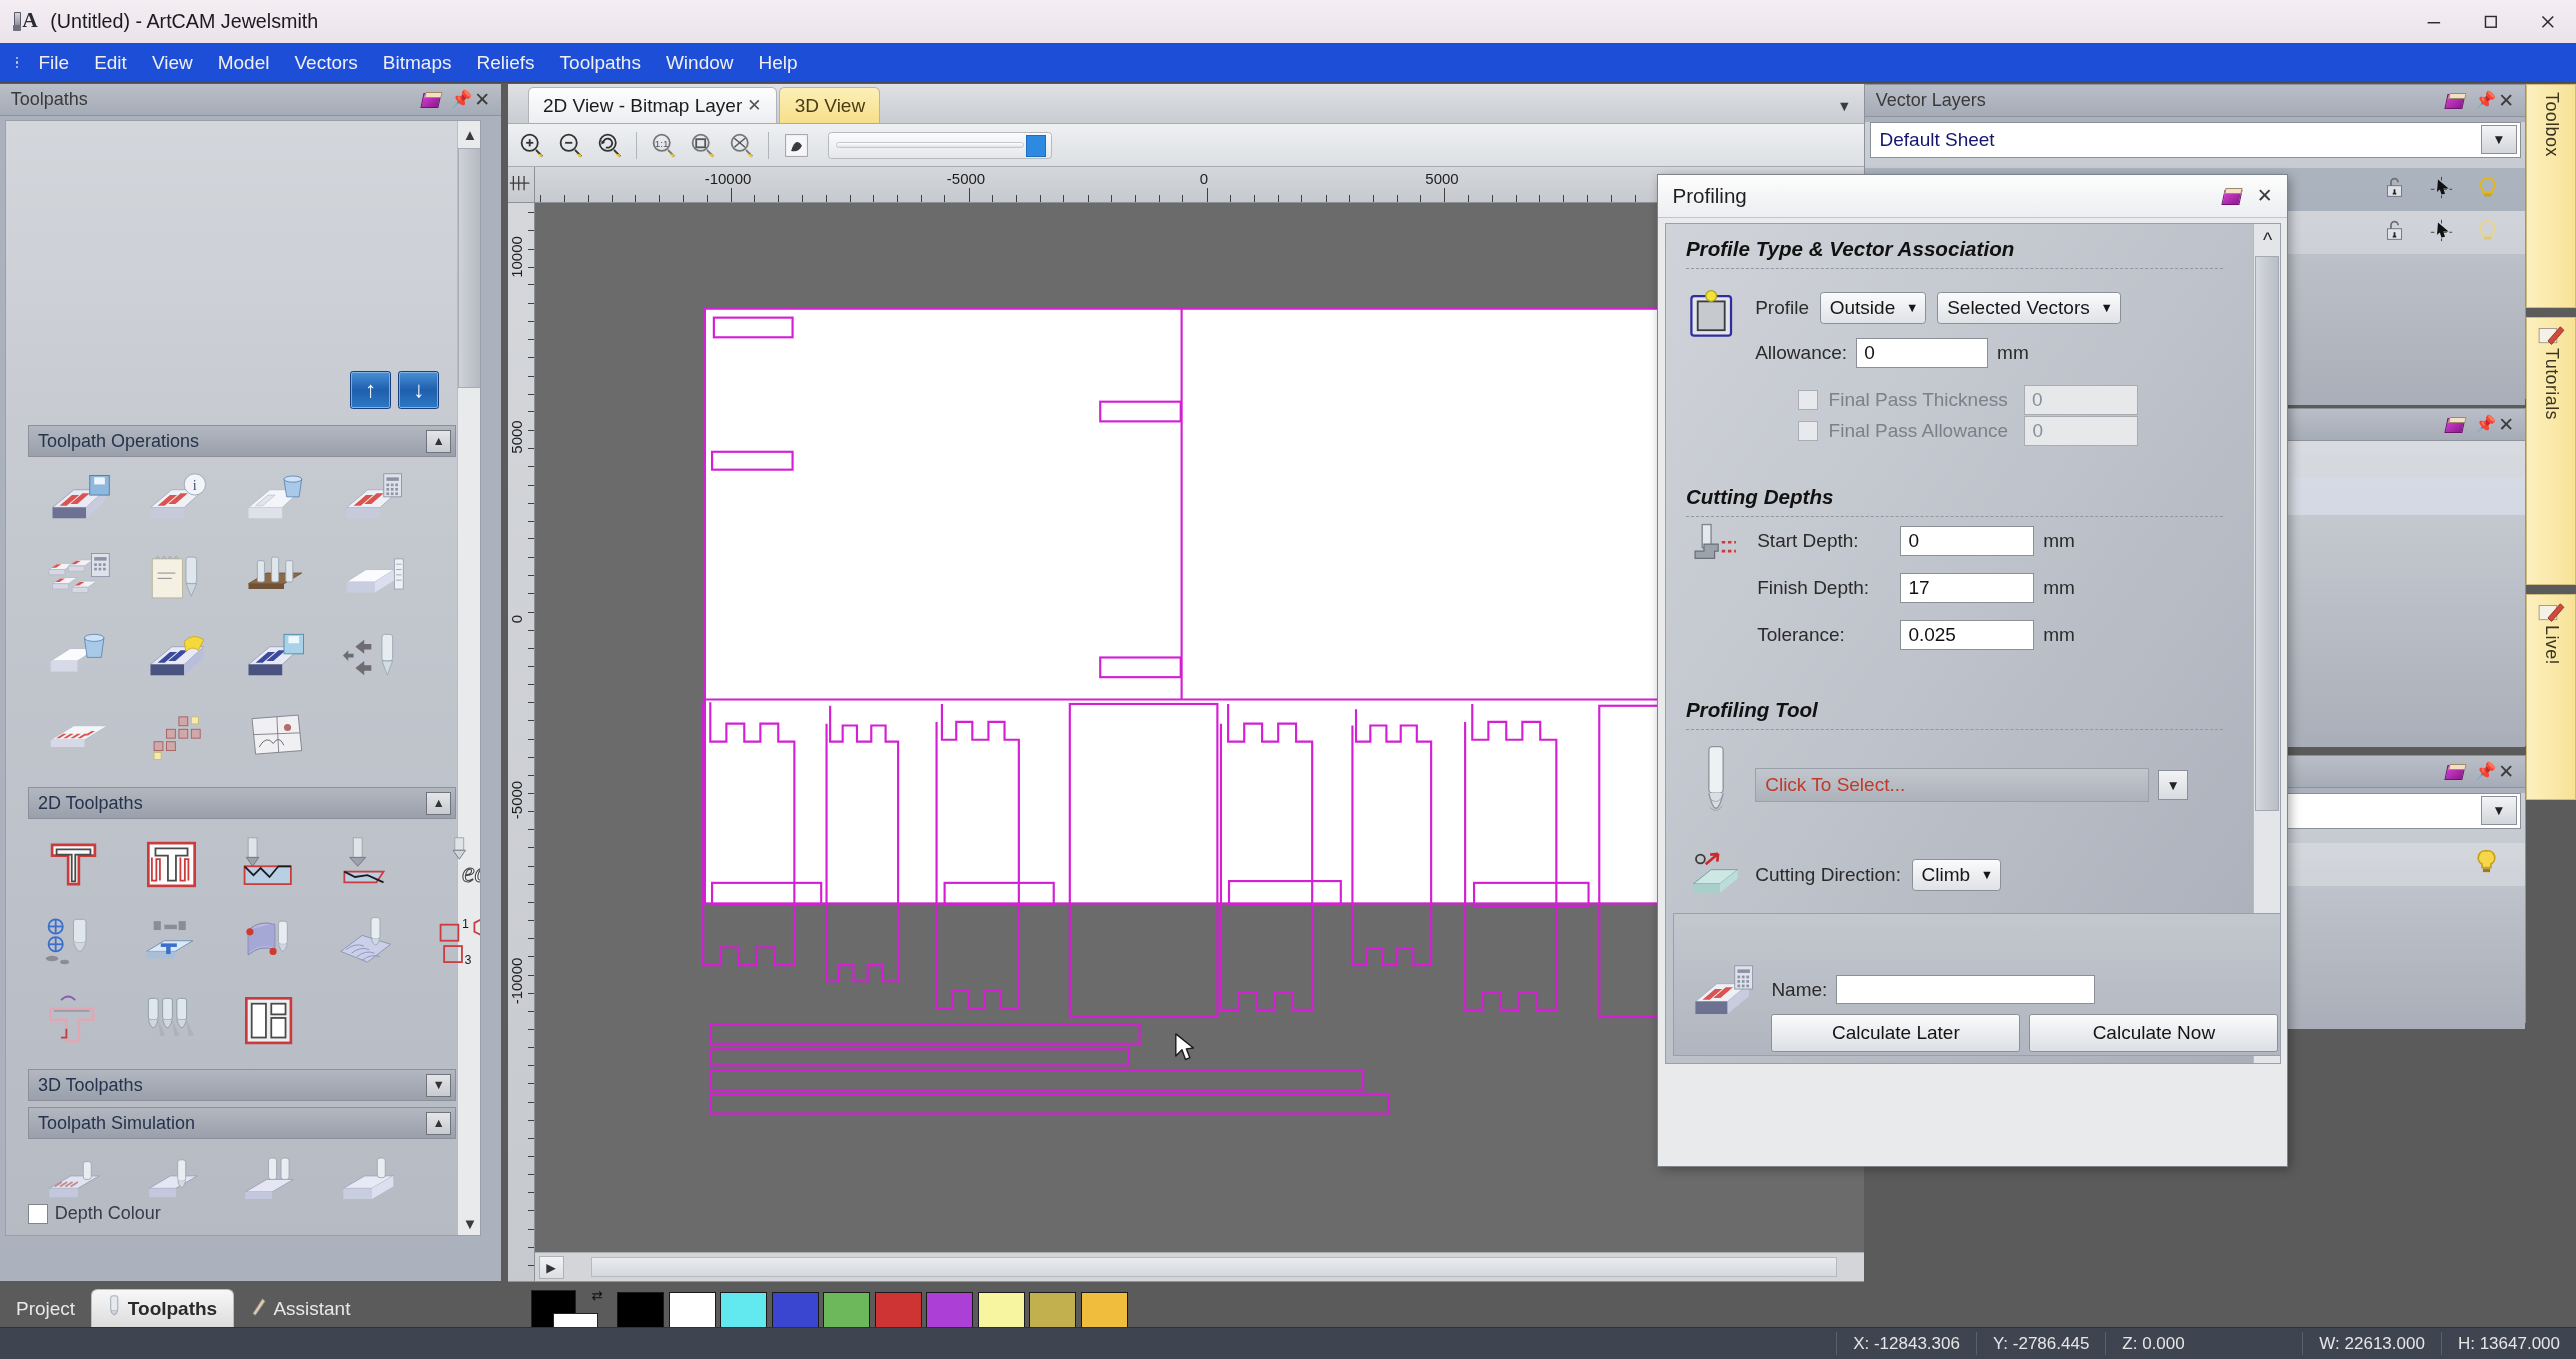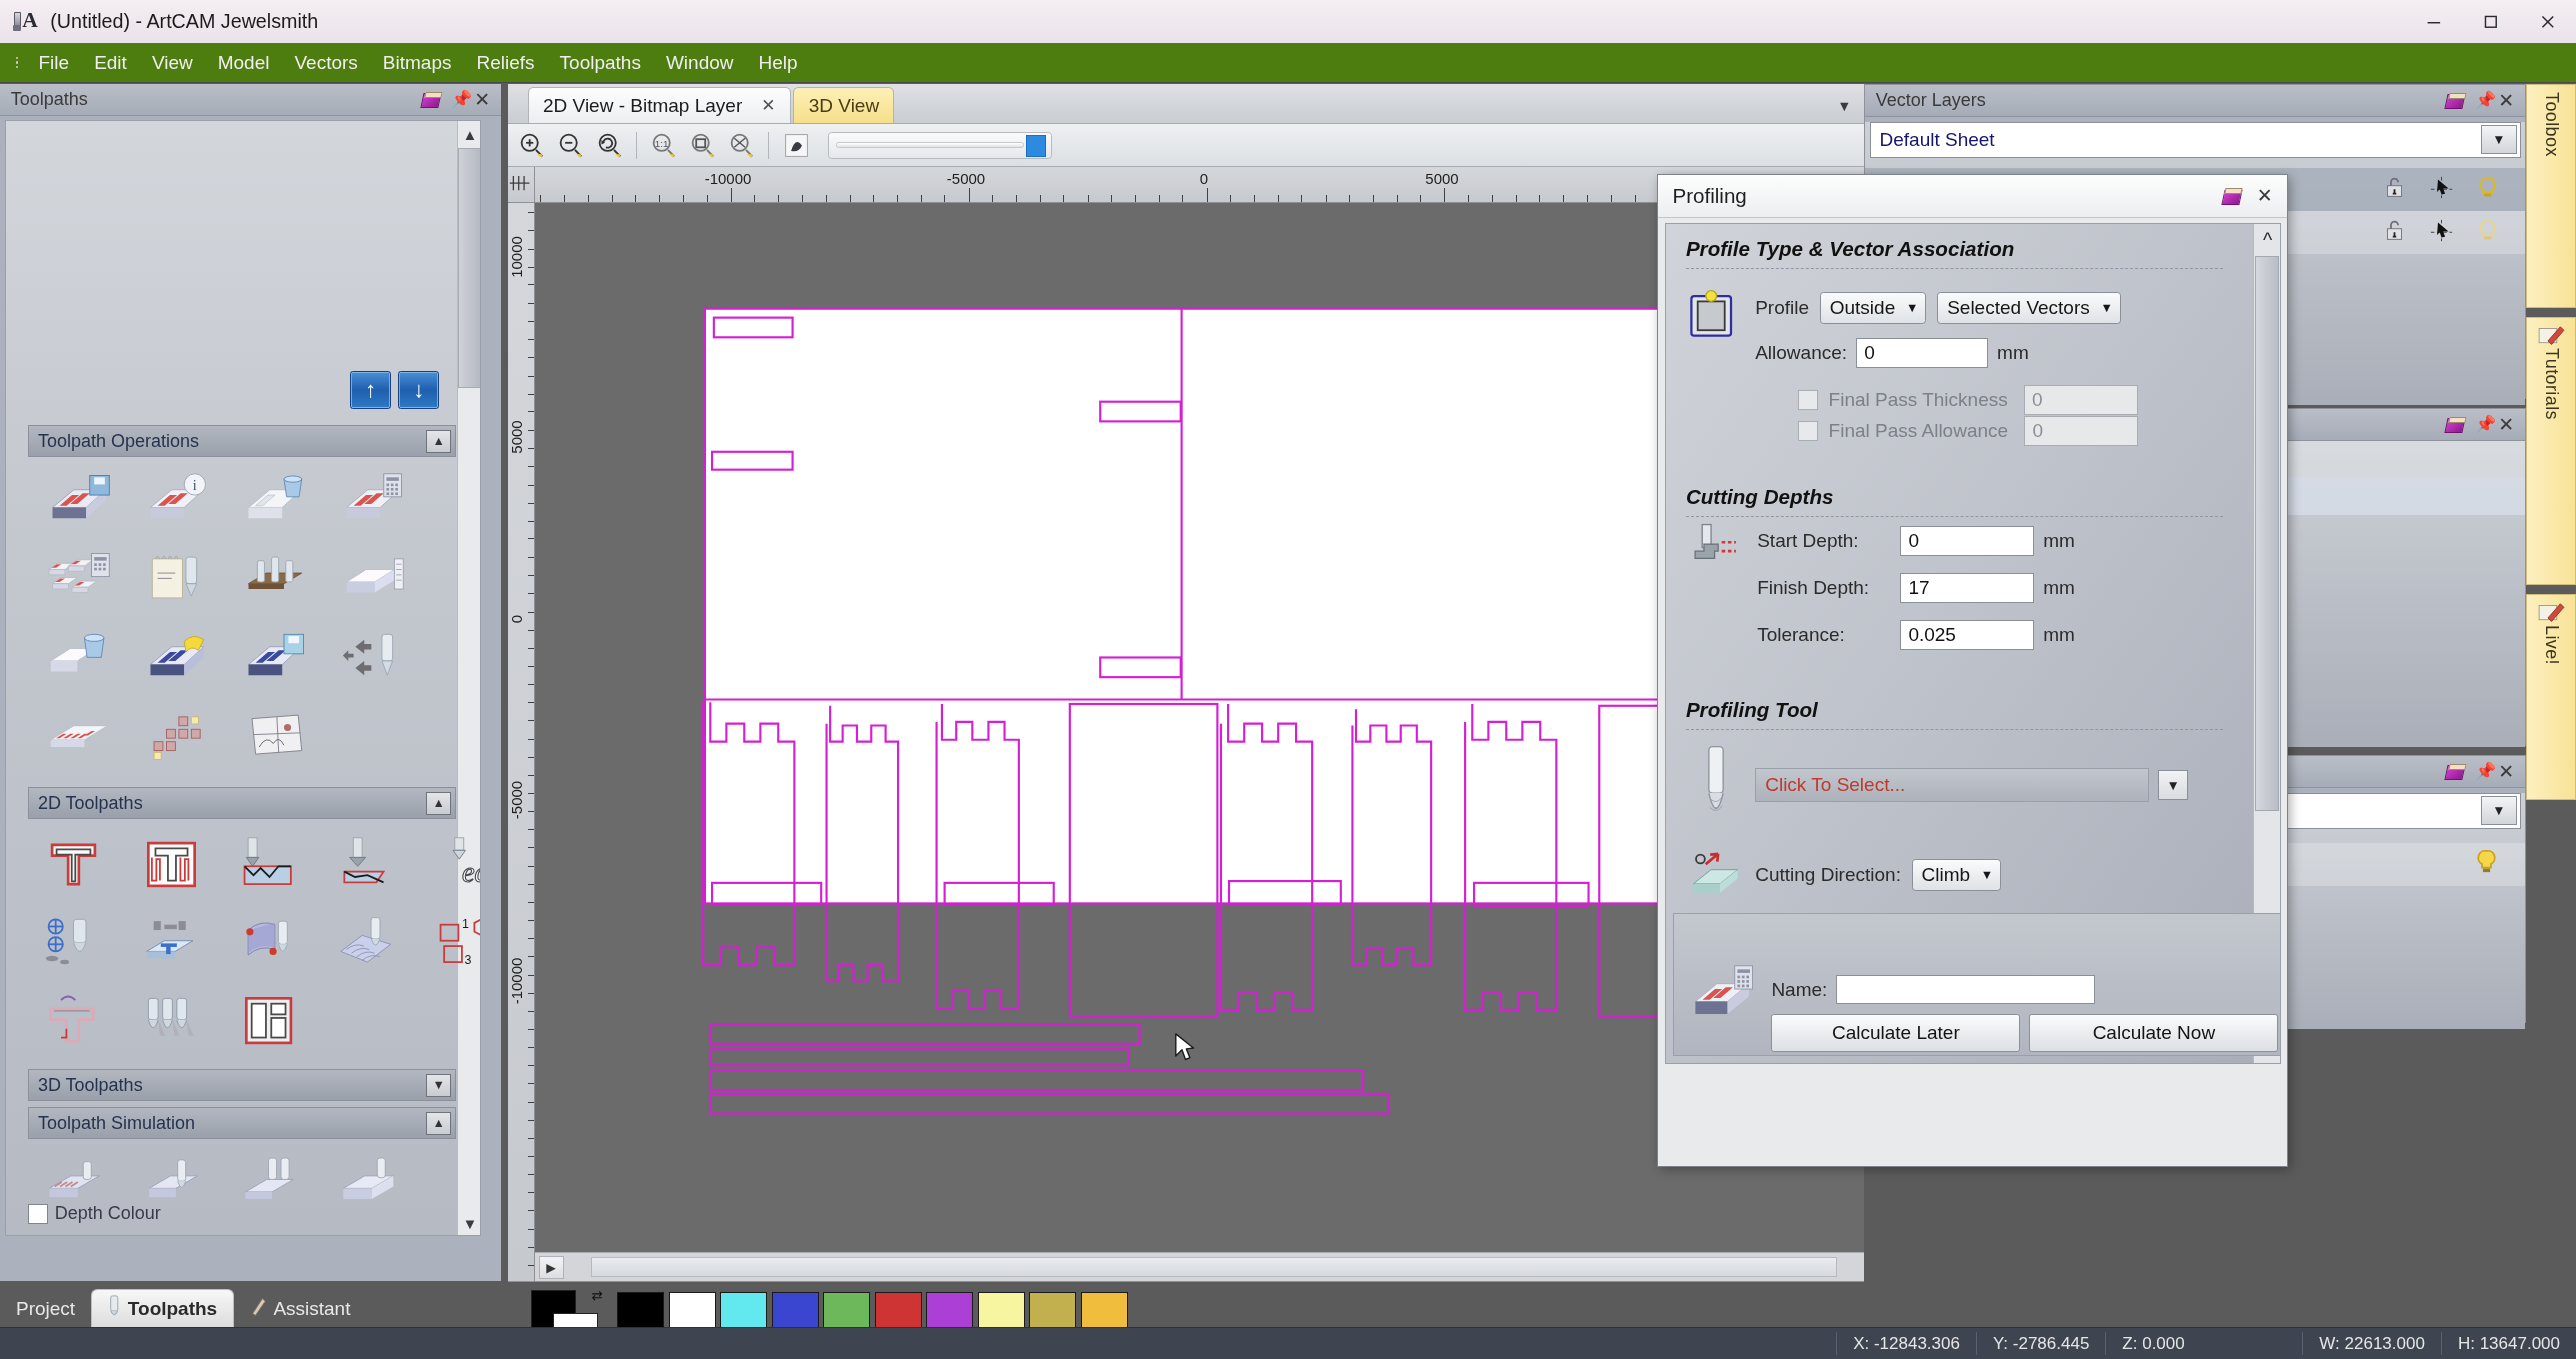--- a/index.html
+++ b/index.html
@@ -36,21 +36,21 @@
   .tb-btns { margin-left:auto; display:flex; height:43px; }
   .tb-btn {
     width:57px; height:43px; display:flex; align-items:center; justify-content:center;
     color:#2a2a2a; font-size:18px;
   }
   .tb-btn svg { display:block; }
 
   
   .menubar {
     position:absolute; left:0; top:43px; width:2576px; height:40px;
-    background:#4d7c0f; display:flex; align-items:center;
+    background:#1d4ed8; display:flex; align-items:center;
     border-bottom:0.9px solid #4a4a4a;
   }
   .menu-grip { width:18px; margin-left:8px; color:#c8c8c8; font-size:14.3px;
      line-height:9px; letter-spacing:0; text-align:center;}
   .menu-grip i { display:block; width:2.7px;height:2.7px;background:#cfcfcf;margin:1.8px auto;border-radius:50%;}
   .menu-item {
     padding:3.6px 12.5px; color:#efefef; font-size:19px; cursor:default;
   }
 
   
@@ -144,21 +144,21 @@
   .center {
     position:absolute; left:508px; top:84px; width:1356px; height:1197px;
     background:#5b5b5b;
   }
   .viewtabs {
     position:absolute; left:0; top:0; width:1356px; height:40px;
     background:linear-gradient(to bottom,#dfe1e4,#c9ccd1);
     border-bottom:0.9px solid #a8abb0; display:flex; align-items:flex-end;
   }
   .vtab {
-    height:36px; display:flex; align-items:center; gap:19px; padding:0 14.3px;
+    height:36px; display:flex; align-items:center; gap:5px; padding:0 14.3px;
     font-size:19px; border:0.9px solid #b0b3b8; border-bottom:none;
     border-radius:5.4px 5.4px 0 0; margin-right:2.7px;
   }
   .vtab.active { background:linear-gradient(to bottom,#fdfdfd,#eceef1); color:#1c1c1c; }
   .vtab.yellow { background:linear-gradient(to bottom,#fdefb8,#f6df8a); color:#4a3d14; }
   .vtab .x { font-size:17px; color:#555; }
   .vtabs-chev {
     position:absolute; right:12.5px; bottom:9px; color:#3c3c3c; font-size:14.3px;
   }
 

